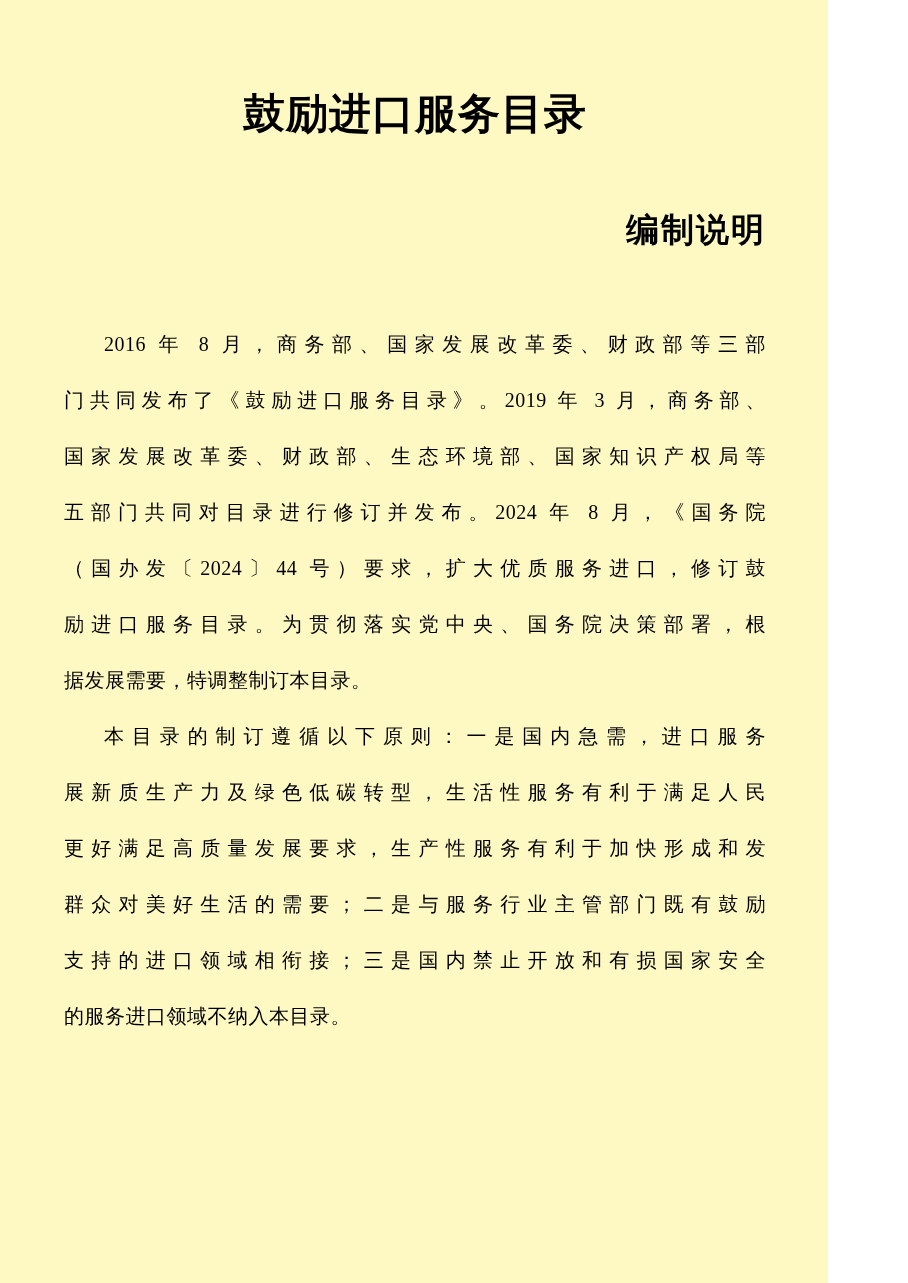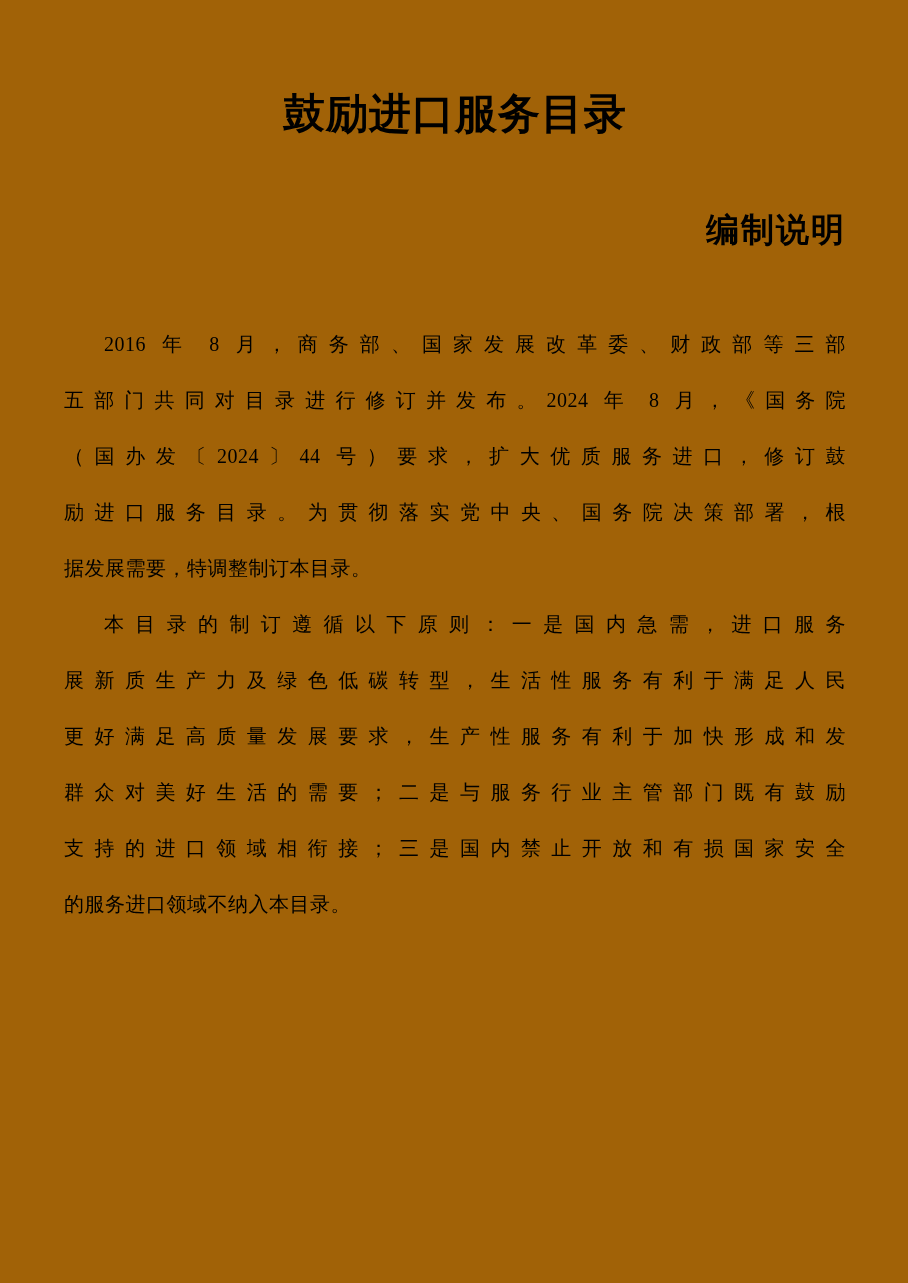--- a/index.html
+++ b/index.html
@@ -2,24 +2,24 @@
 <html><head>
 <meta charset="utf-8">
 <style>
   html, body {
     margin: 0;
     padding: 0;
     background: #ffffff;
   }
   .page {
     position: relative;
-    width: 908px;
+    width: 828px;
     height: 1283px;
     box-sizing: border-box;
-    background: #a16207;
+    background: #fef9c3;
     color: #000000;
     padding: 88px 62px 8px 64px;
     overflow: hidden;
     font-family: "Liberation Serif", "DejaVu Serif", serif;
   }
   .doc-title {
     margin: 0;
     text-align: center;
     font-family: "Liberation Serif", "DejaVu Serif", serif;
     font-weight: bold;
@@ -62,20 +62,22 @@
 <div class="page" style="color: rgb(0, 0, 0);">
 
   <h1 class="doc-title">鼓励进口服务目录</h1>
 
   <h2 class="doc-subtitle">编制说明</h2>
 
   <div class="doc-body">
 
     <div class="paragraph">
       <div class="body-line first-line">2016 年 8 月，商务部、国家发展改革委、财政部等三部</div>
+      <div class="body-line">门共同发布了《鼓励进口服务目录》。2019 年 3 月，商务部、</div>
+      <div class="body-line">国家发展改革委、财政部、生态环境部、国家知识产权局等</div>
       <div class="body-line">五部门共同对目录进行修订并发布。2024 年 8 月，《国务院</div>
       <div class="body-line">（国办发〔2024〕44 号）要求，扩大优质服务进口，修订鼓</div>
       <div class="body-line">励进口服务目录。为贯彻落实党中央、国务院决策部署，根</div>
       <div class="body-line para-end">据发展需要，特调整制订本目录。</div>
     </div>
 
     <div class="paragraph">
       <div class="body-line first-line">本目录的制订遵循以下原则：一是国内急需，进口服务</div>
       <div class="body-line">展新质生产力及绿色低碳转型，生活性服务有利于满足人民</div>
       <div class="body-line">更好满足高质量发展要求，生产性服务有利于加快形成和发</div>

